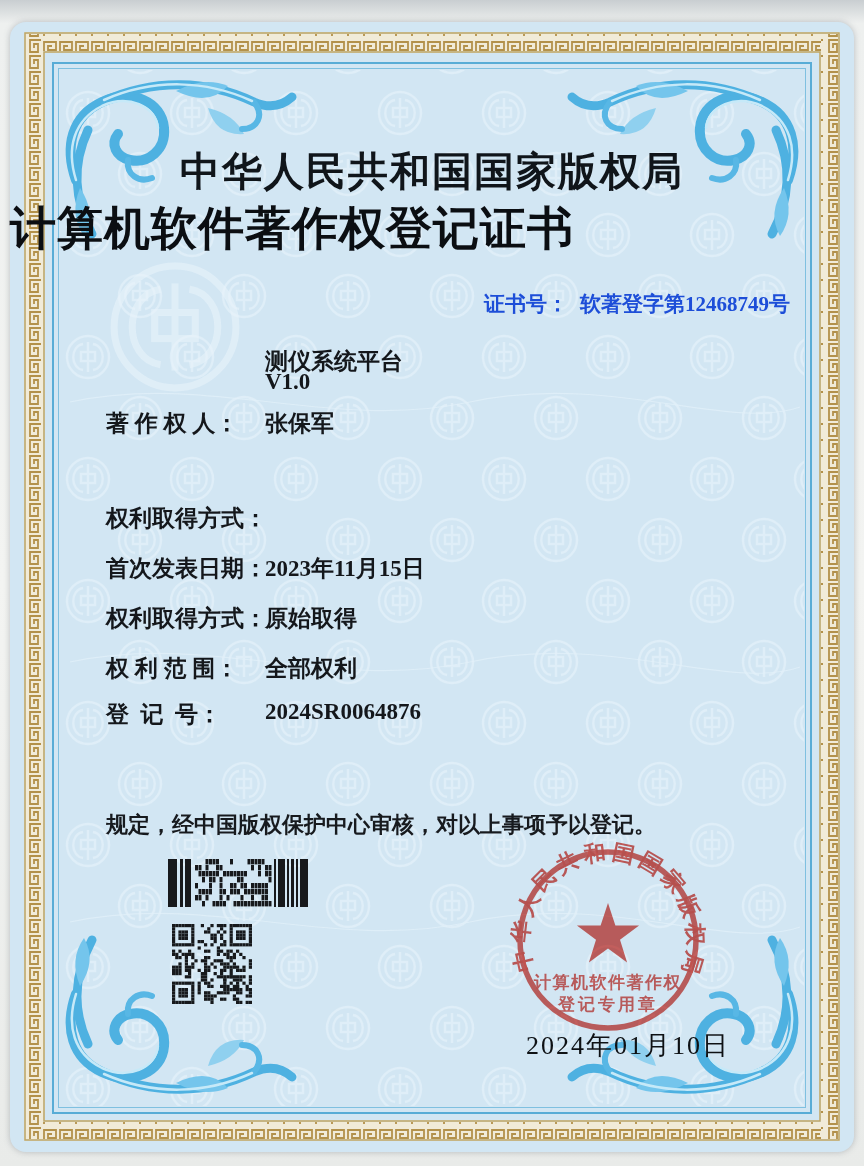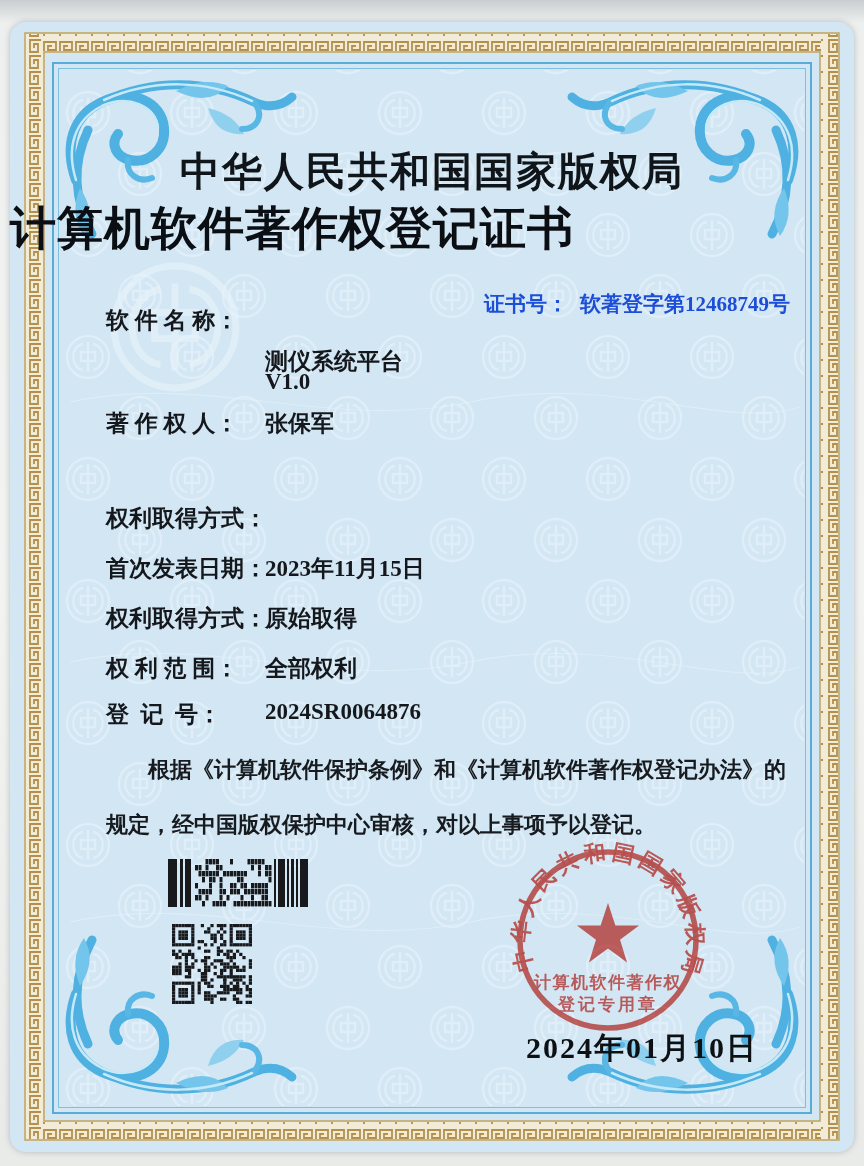--- a/index.html
+++ b/index.html
@@ -39,21 +39,21 @@
     left:96px;font-size:23px;font-weight:700;color:#14171b;white-space:pre;
   }
   .field-value{
     left:255px;font-size:23px;font-weight:700;color:#14171b;white-space:pre;
   }
   .statement{
     left:96px;width:700px;font-size:22px;font-weight:600;color:#171a1e;white-space:pre;
   }
   .indent{padding-left:42px;}
   .issue-date{
-    left:516px;top:1006px;font-size:30px;font-weight:700;color:#0e1114;letter-spacing:2px;white-space:pre;
+    left:516px;top:1006px;font-size:26px;font-weight:400;color:#0e1114;letter-spacing:2px;white-space:pre;
   }
   .barcode-box{left:158px;top:837px;width:140px;height:48px;}
   .qr-box{left:162px;top:902px;width:80px;height:80px;}
   .seal-box{left:500px;top:820px;width:196px;height:196px;mix-blend-mode:multiply;opacity:.9;}
   svg{display:block;}
 </style>
 </head>
 <body>
 
 <div class="certificate">
@@ -118,42 +118,40 @@
 
   <div class="blue-frame-outer"></div>
   <div class="blue-frame-inner"></div>
 
   <div class="abs authority">中华人民共和国国家版权局</div>
   <div class="abs cert-title">计算机软件著作权登记证书</div>
   <div class="abs certno">
     <span class="lbl">证书号：</span><span>软著登字第12468749号</span>
   </div>
 
-  <div class="abs field-label" style="top:283px">软 件 名 称：</div>
   <div class="abs field-value" style="top:324px">测仪系统平台</div>
   <div class="abs field-value" style="top:347px">V1.0</div>
 
   <div class="abs field-label" style="top:386px">著 作 权 人：</div>
   <div class="abs field-value" style="top:386px">张保军</div>
 
   <div class="abs field-label" style="top:481px">权利取得方式：</div>
 
   <div class="abs field-label" style="top:531px">首次发表日期：</div>
   <div class="abs field-value" style="top:531px">2023年11月15日</div>
 
   <div class="abs field-label" style="top:581px">权利取得方式：</div>
   <div class="abs field-value" style="top:581px">原始取得</div>
 
   <div class="abs field-label" style="top:631px">权 利 范 围：</div>
   <div class="abs field-value" style="top:631px">全部权利</div>
 
   <div class="abs field-label" style="top:677px">登  记  号：</div>
   <div class="abs field-value" style="top:677px">2024SR0064876</div>
 
-  <div class="abs statement indent" style="top:733px">根据《计算机软件保护条例》和《计算机软件著作权登记办法》的</div>
   <div class="abs statement" style="top:788px">规定，经中国版权保护中心审核，对以上事项予以登记。</div>
 
   <div class="abs barcode-box">
     <svg id="barcode-svg" width="140" height="48" viewBox="0 0 140 48">
         <rect x="0" y="0" width="9" height="48" fill="#17191c"></rect>
         <rect x="12" y="0" width="3" height="48" fill="#17191c"></rect>
         <rect x="17" y="0" width="6" height="48" fill="#17191c"></rect>
         <rect x="27" y="6" width="3" height="5.4" fill="#17191c"></rect>
         <rect x="27" y="24" width="3" height="5.4" fill="#17191c"></rect>
         <rect x="27" y="36" width="3" height="5.4" fill="#17191c"></rect>

